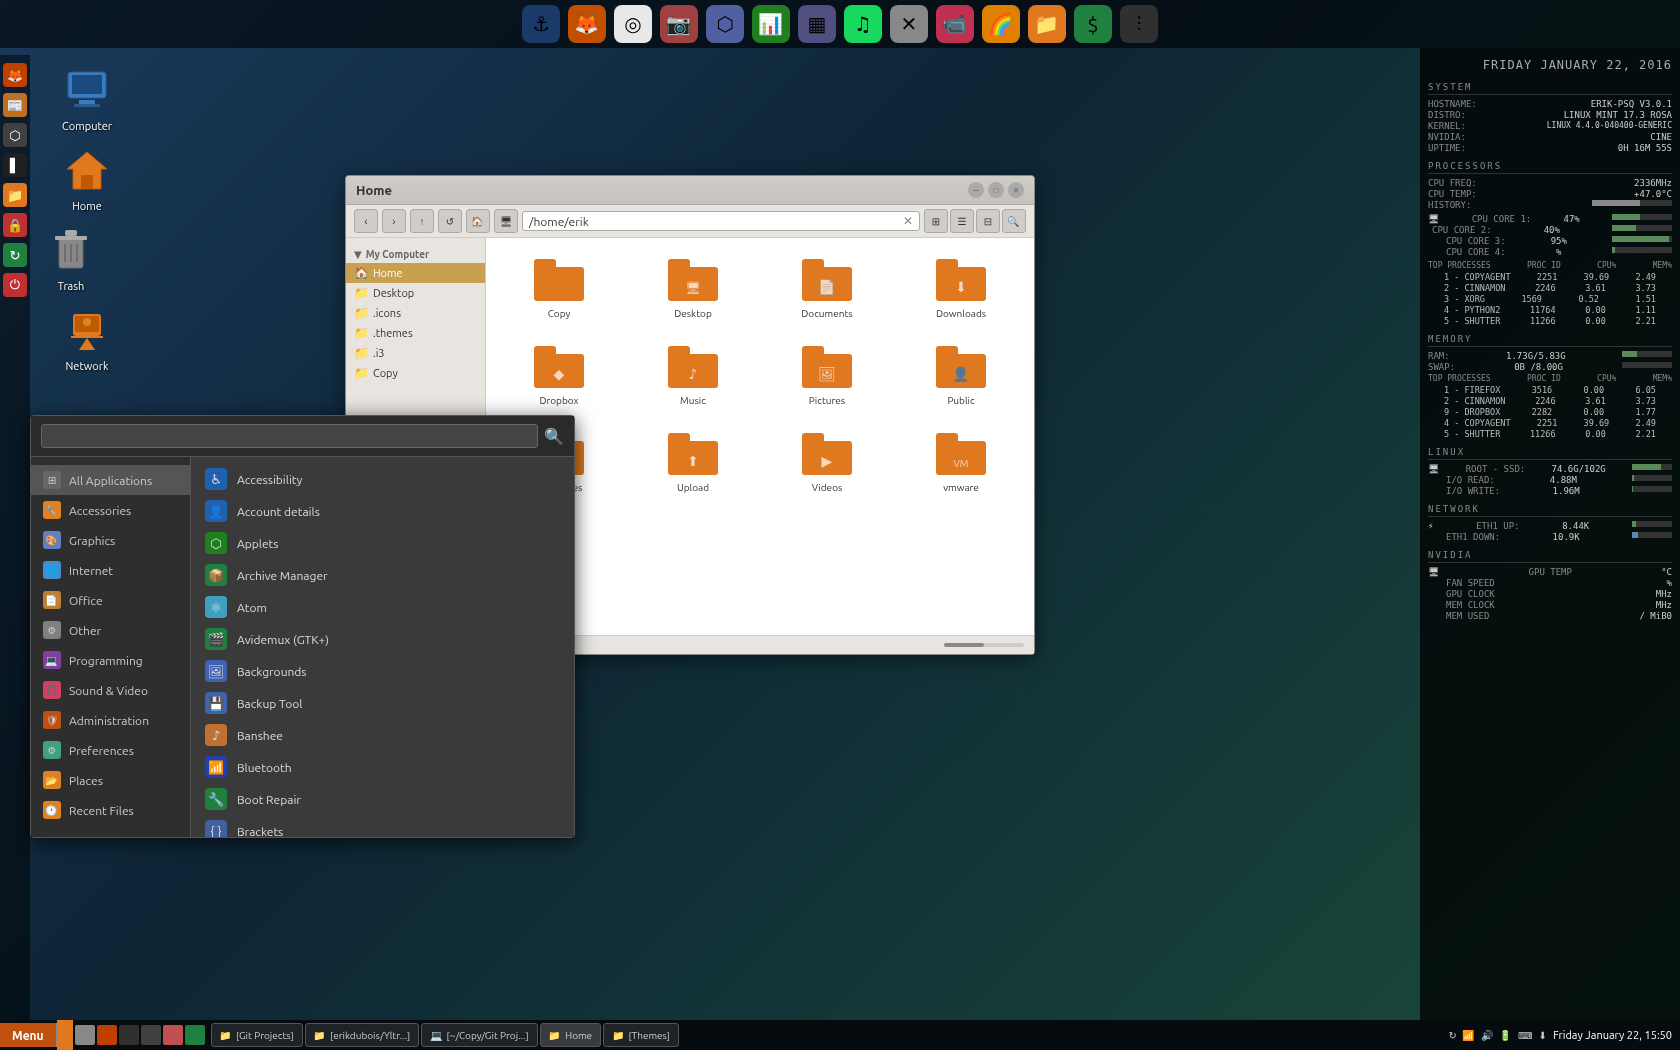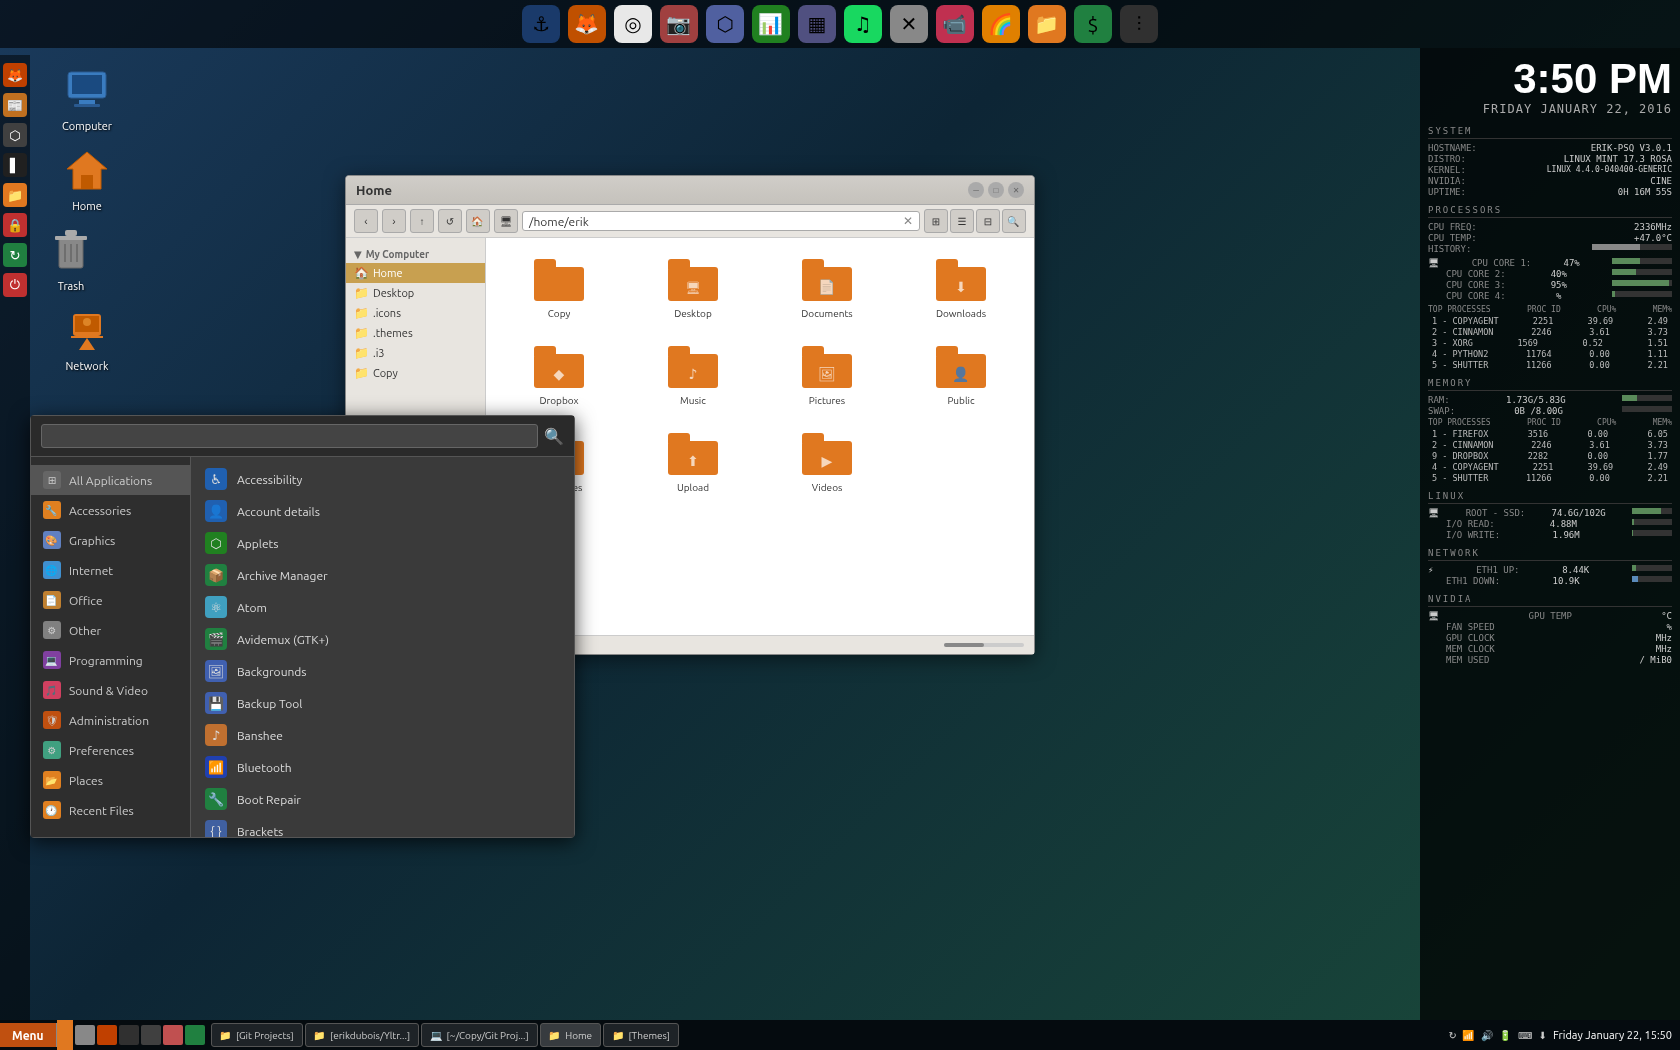--- a/index.html
+++ b/index.html
@@ -138,21 +138,21 @@
 
     .progress-bar-fill {
       height: 100%;
       background: #5a8a5a;
     }
 
     .proc-row {
       display: flex;
       justify-content: space-between;
       font-size: 8.5px;
-      margin: 1px 4px;
+      margin: 1px 16px;
       color: #bbb;
     }
 
     
     .file-manager {
       position: absolute;
       top: 175px;
       left: 345px;
       width: 690px;
       height: 480px;
@@ -576,21 +576,20 @@
     <div class="top-icon" style="background:#888;">✕</div>
     <div class="top-icon" style="background:#c03050;">📹</div>
     <div class="top-icon" style="background:#e08000;">🌈</div>
     <div class="top-icon" style="background:#e07820;">📁</div>
     <div class="top-icon" style="background:#208040;">$</div>
     <div class="top-icon" style="background:#303030;">⫶</div>
   </div>
 </div>
 
 <div class="system-panel">
-  <div class="panel-time">3:50 PM</div>
   <div class="panel-date">FRIDAY JANUARY 22, 2016</div>
 
   <div class="panel-section-title">SYSTEM</div>
   <div class="panel-row">
     <span class="label">HOSTNAME:</span>
     <span class="value">ERIK-PSQ  V3.0.1</span>
   </div>
   <div class="panel-row">
     <span class="label">DISTRO:</span>
     <span class="value">LINUX MINT 17.3 ROSA</span>
@@ -627,21 +626,21 @@
   <div style="margin:4px 0;">
     <div class="panel-row">
       <span>🖥</span>
       <span class="label">CPU CORE 1:</span>
       <span class="value">47%</span>
       <div class="progress-bar-container" style="width:60px;">
         <div class="progress-bar-fill" style="width:47%;"></div>
       </div>
     </div>
     <div class="panel-row">
-      <span class="label" style="margin-left:18px;">CPU CORE 2:</span>
+      <span class="label" style="margin-left:4px;">CPU CORE 2:</span>
       <span class="value">40%</span>
       <div class="progress-bar-container" style="width:60px;">
         <div class="progress-bar-fill" style="width:40%;"></div>
       </div>
     </div>
     <div class="panel-row">
       <span class="label" style="margin-left:18px;">CPU CORE 3:</span>
       <span class="value">95%</span>
       <div class="progress-bar-container" style="width:60px;">
         <div class="progress-bar-fill" style="width:95%;"></div>
@@ -1044,20 +1043,31 @@
           <div class="fm-item-icon">
             <div class="folder-icon">
               <div class="folder-tab"></div>
               <div class="folder-body">
                 <div class="folder-icon-overlay">▶</div>
               </div>
             </div>
           </div>
           <div class="fm-item-name">Videos</div>
         </div>
+        <div class="fm-item">
+          <div class="fm-item-icon">
+            <div class="folder-icon">
+              <div class="folder-tab"></div>
+              <div class="folder-body">
+                <div class="folder-icon-overlay" style="font-size:10px;">VM</div>
+              </div>
+            </div>
+          </div>
+          <div class="fm-item-name">vmware</div>
+        </div>
       </div>
     </div>
   </div>
   <div class="fm-statusbar">
     <span>12 items, Free space: 23,9 GB</span>
     <div style="display:flex;align-items:center;gap:4px;">
       <div style="width:80px;height:4px;background:#ccc;border-radius:2px;">
         <div style="width:50%;height:100%;background:#888;border-radius:2px;"></div>
       </div>
     </div>

